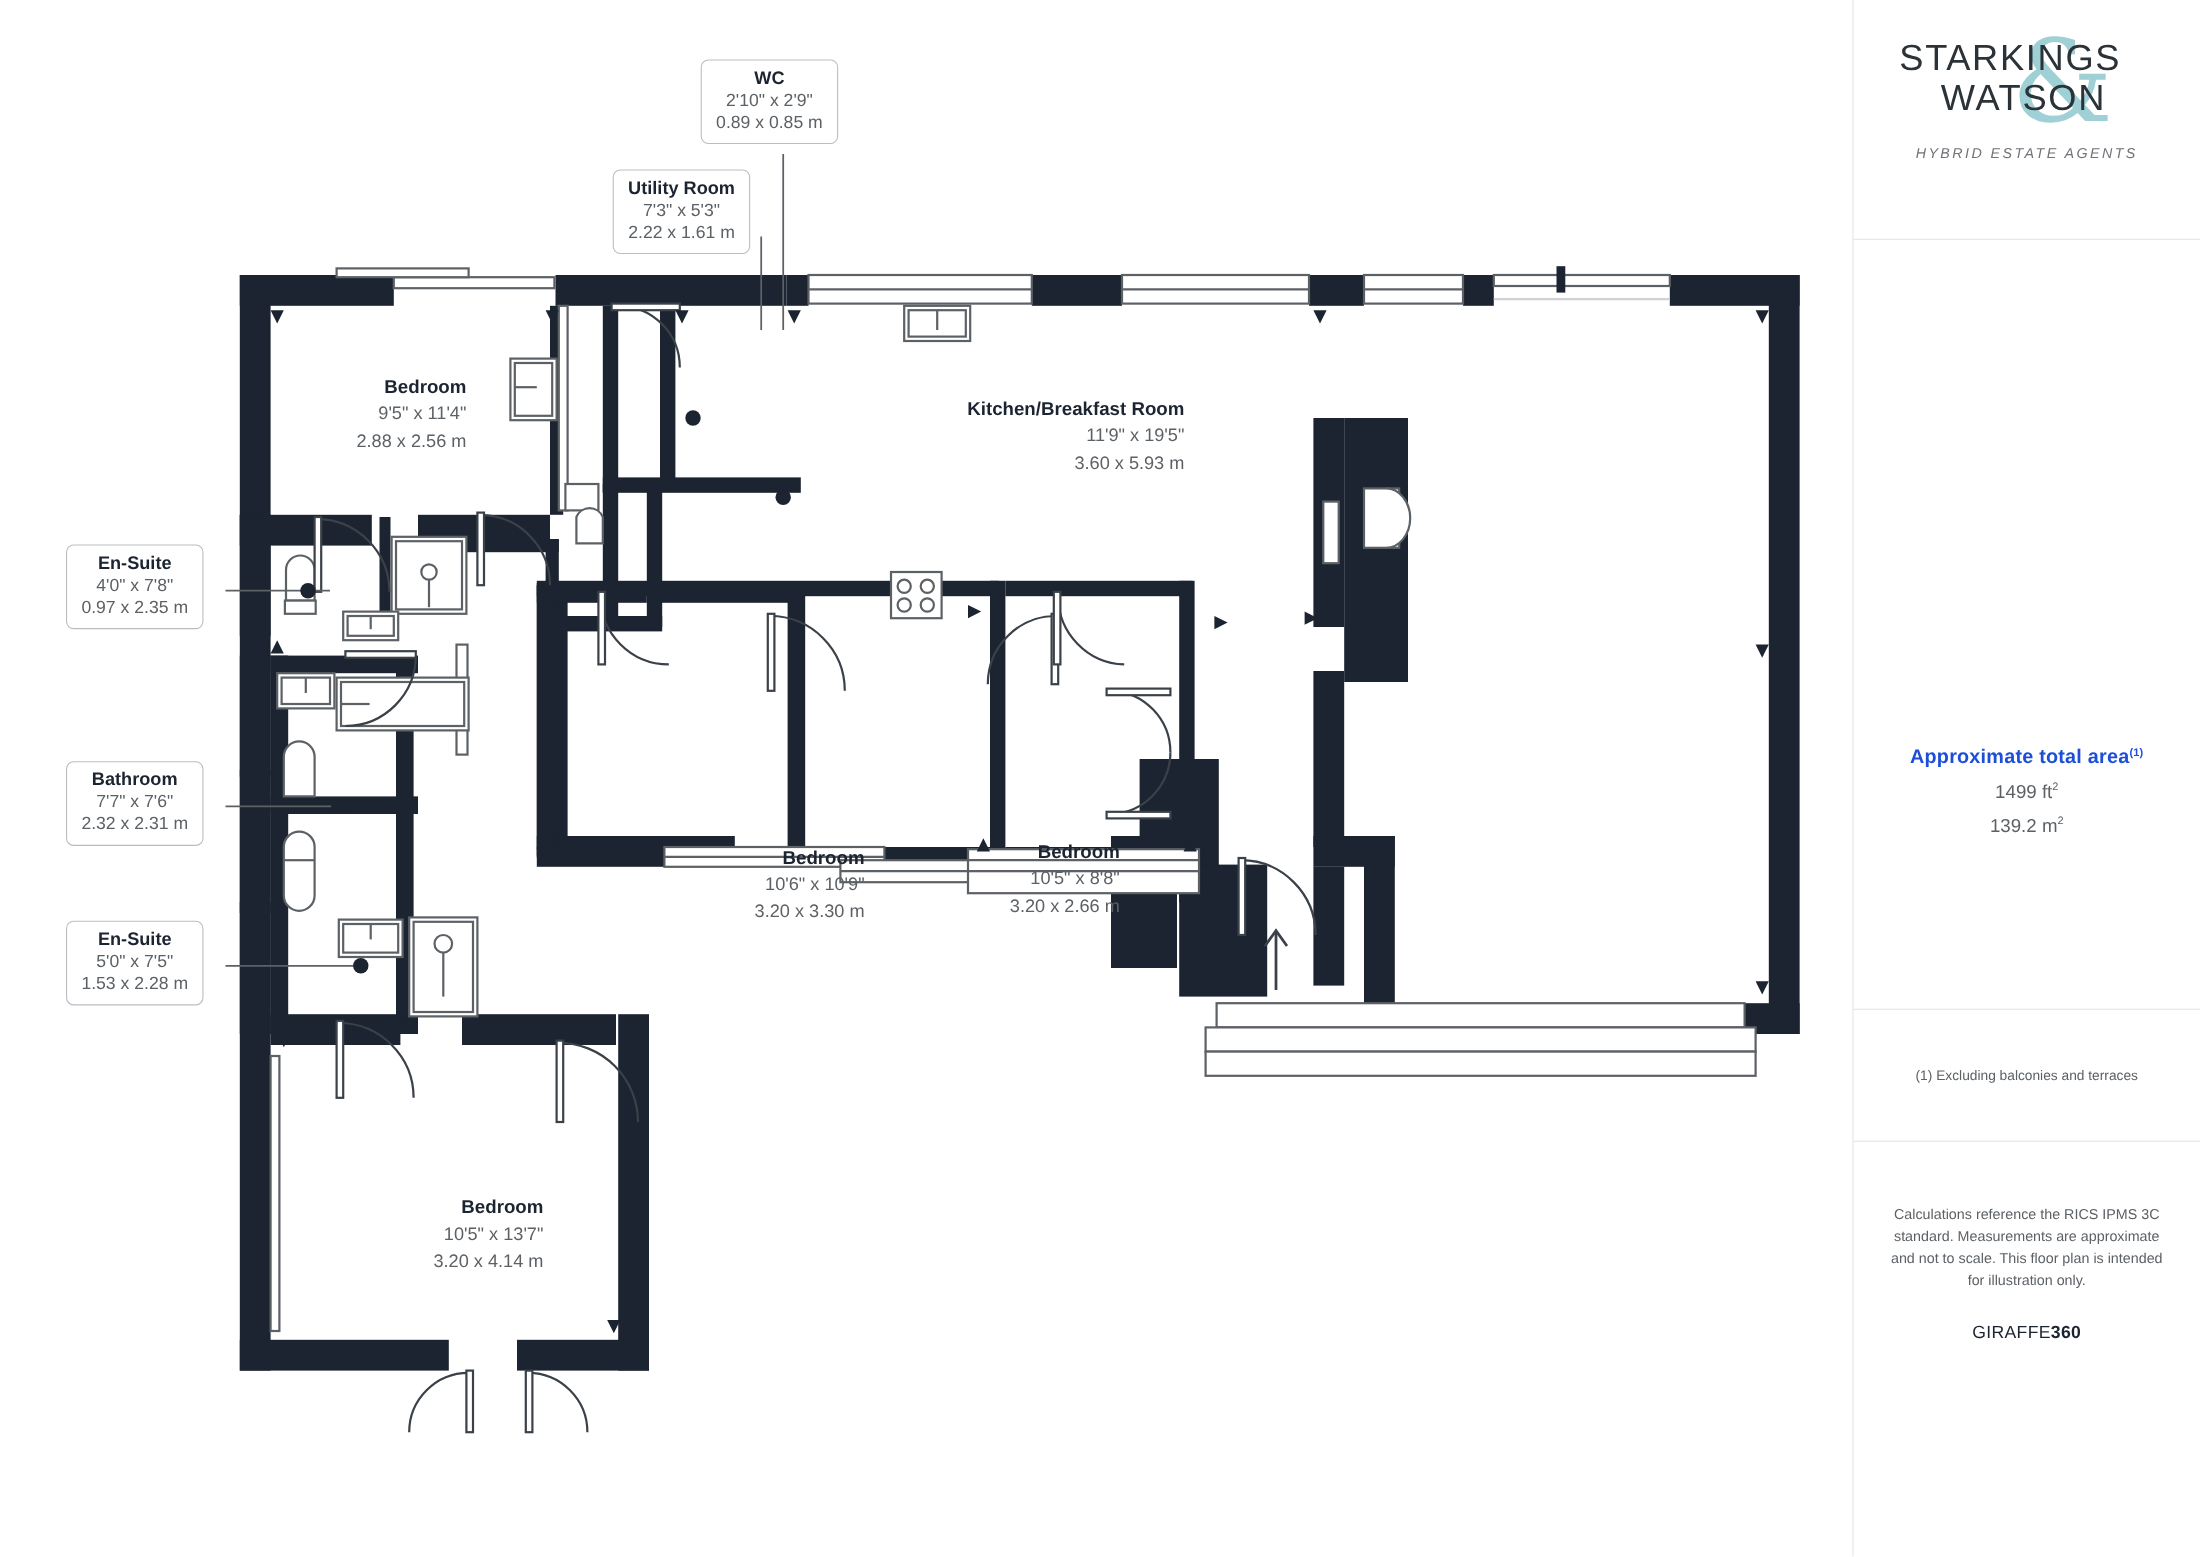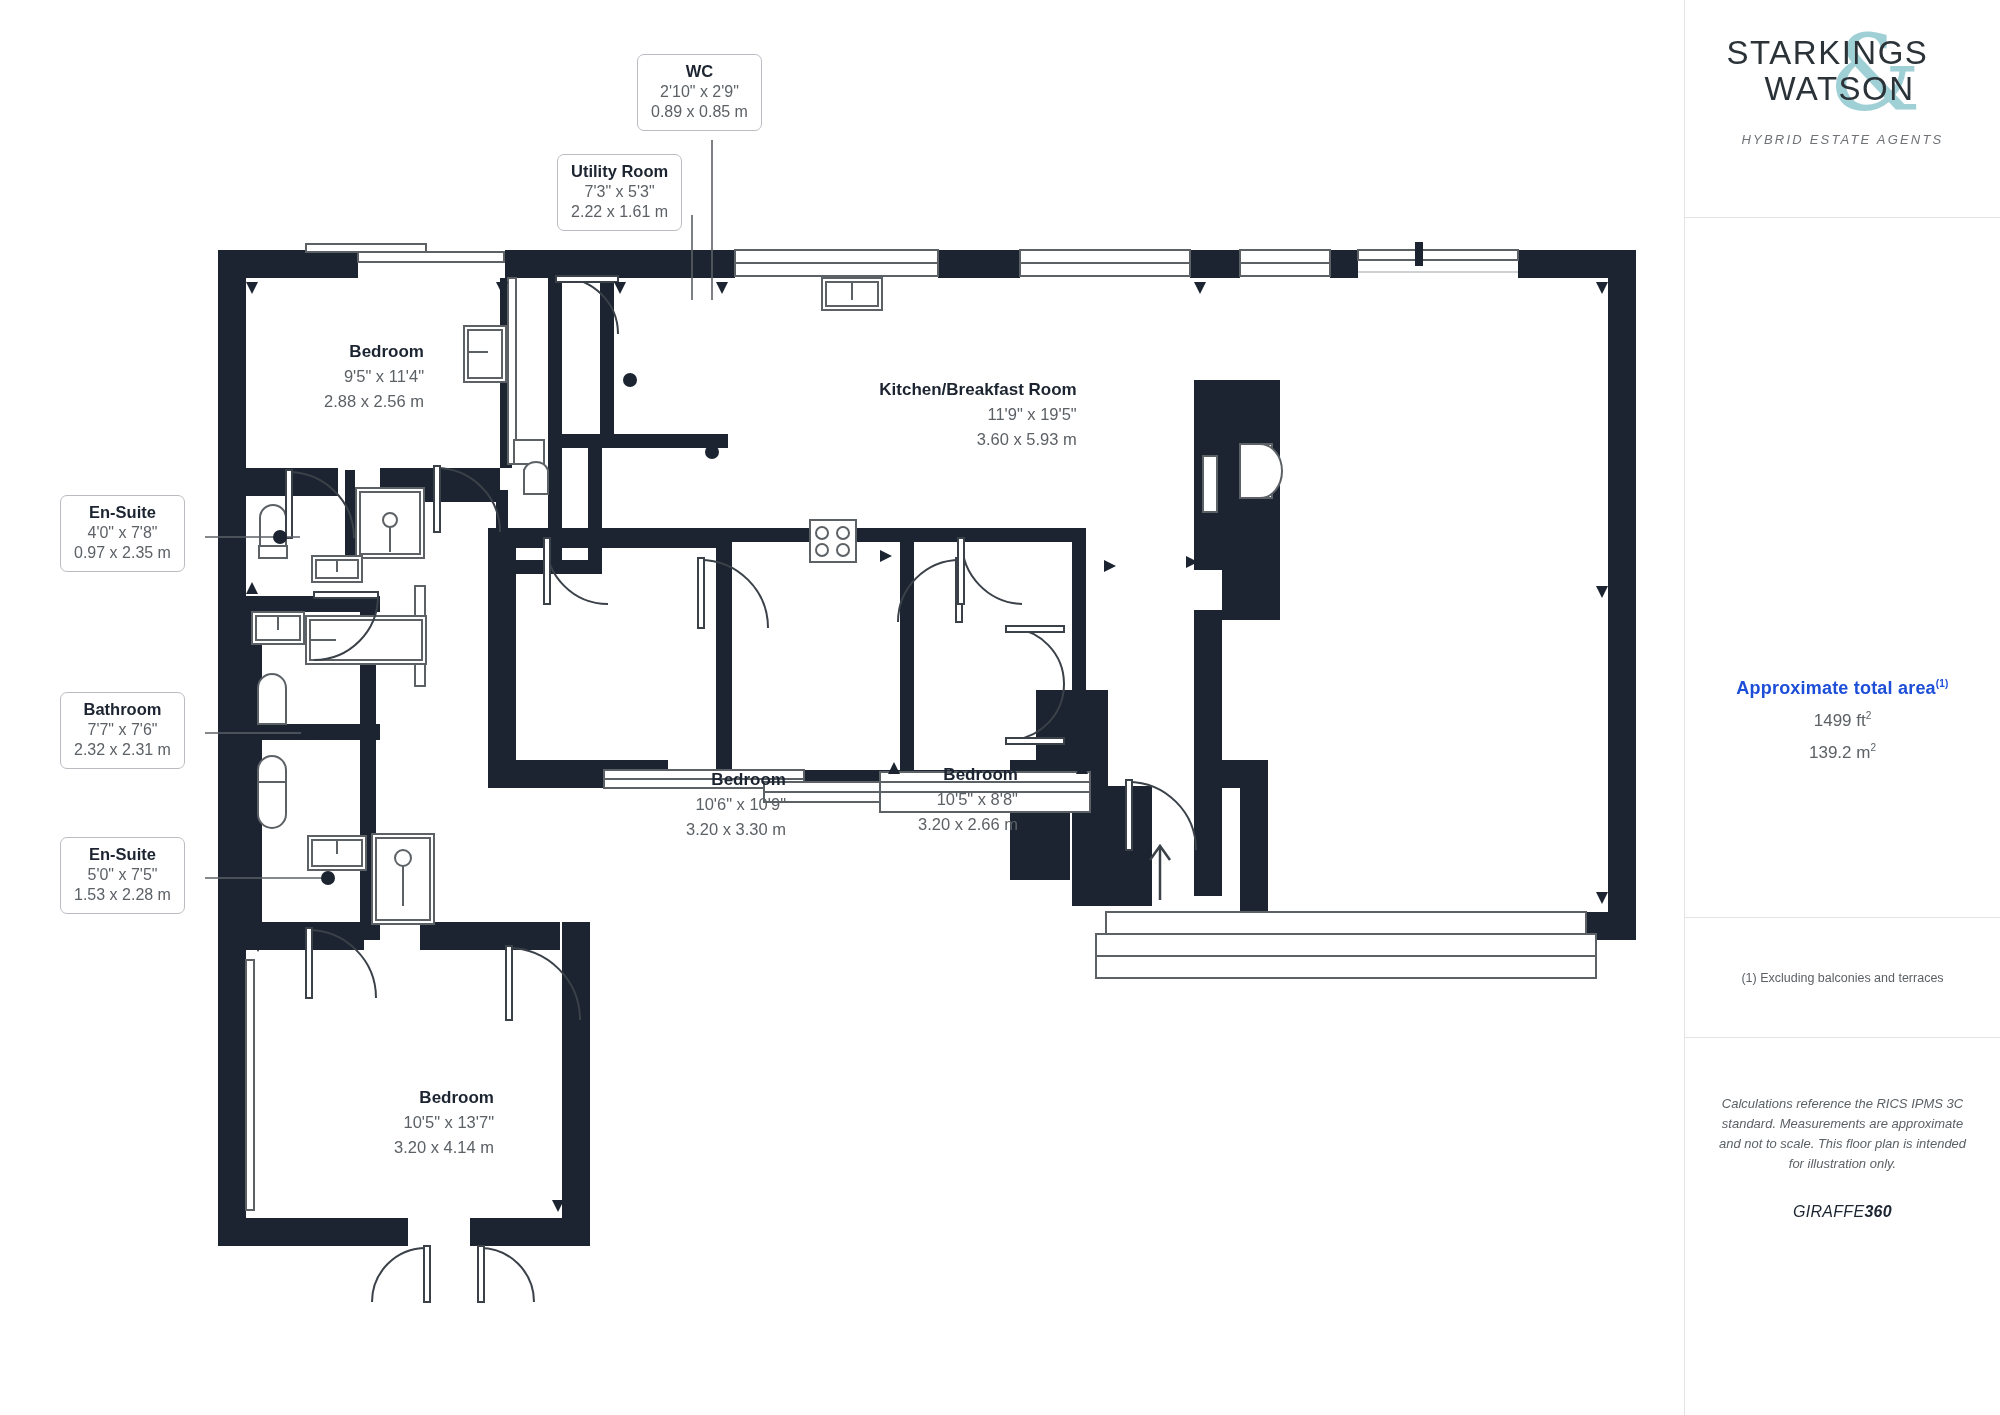--- a/index.html
+++ b/index.html
@@ -25,21 +25,21 @@
   .area-sec{height:700px;position:relative;}
   .area-inner{position:absolute;left:0;right:0;top:460px;text-align:center;}
   .area-title{font-size:18px;font-weight:bold;color:#1d4ed8;letter-spacing:.2px;}
   .area-title sup{font-size:10px;font-weight:bold;}
   .area-val{font-size:17px;color:#5c6166;margin-top:11px;}
   .area-val sup{font-size:10px;}
 
   .note-sec{height:120px;display:flex;align-items:center;justify-content:center;}
   .note-sec span{font-size:12.5px;color:#5c6166;}
 
-  .disc-sec{padding-top:56px;text-align:center;font-style:italic;}
+  .disc-sec{padding-top:56px;text-align:center;}
   .disc{font-size:13px;line-height:1.55;color:#5c6166;padding:0 26px;}
   .brand{margin-top:28px;font-size:16px;color:#1b2430;letter-spacing:.3px;}
   .brand b{font-weight:bold;}
 
   
   .plan{position:absolute;left:0;top:0;width:1684px;height:1415px;}
   .plan svg{display:block;}
 
   
   .callout{position:absolute;background:#fff;border:1px solid #b9bdc2;border-radius:7px;
@@ -386,21 +386,21 @@
     <div class="c-d">5'0" x 7'5"</div>
     <div class="c-d">1.53 x 2.28 m</div>
   </div>
 
   <div class="roomlbl" style="left:374px;top:342px;">
     <div class="r-t">Bedroom</div>
     <div class="r-d">9'5" x 11'4"</div>
     <div class="r-d">2.88 x 2.56 m</div>
   </div>
 
-  <div class="roomlbl" style="left:978px;top:380px;">
+  <div class="roomlbl" style="left:978px;top:362px;">
     <div class="r-t">Kitchen/Breakfast Room</div>
     <div class="r-d">11'9" x 19'5"</div>
     <div class="r-d">3.60 x 5.93 m</div>
   </div>
 
 
   <div class="roomlbl" style="left:736px;top:770px;">
     <div class="r-t">Bedroom</div>
     <div class="r-d">10'6" x 10'9"</div>
     <div class="r-d">3.20 x 3.30 m</div>

